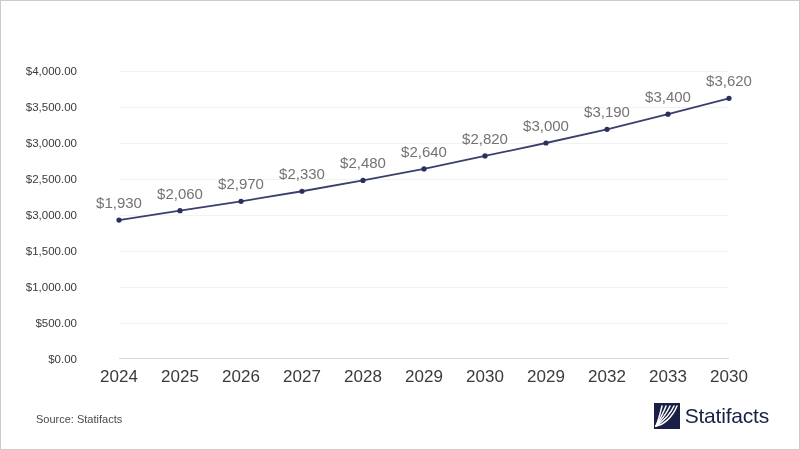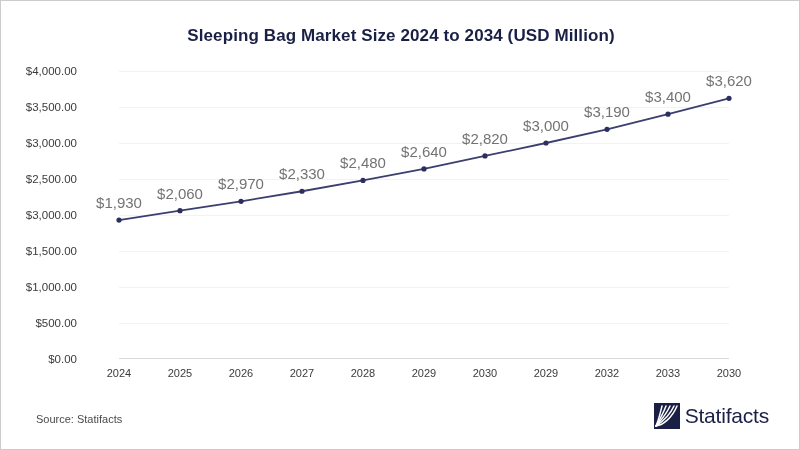--- a/index.html
+++ b/index.html
@@ -71,21 +71,21 @@
     white-space: nowrap;
   }
 
   
   .xtick {
     position: absolute;
     top: 366px;
     width: 60px;
     margin-left: -30px;
     text-align: center;
-    font-size: 11px;
+    font-size: 17px;
     color: #3b3b3b;
     white-space: nowrap;
   }
 
   
   #series-svg {
     position: absolute;
     left: 0;
     top: 0;
     width: 800px;
@@ -130,21 +130,20 @@
     letter-spacing: -0.2px;
     line-height: 26px;
     white-space: nowrap;
   }
 </style>
 </head>
 <body>
 
 <div id="frame">
 
-  <div id="chart-title">Sleeping Bag Market Size 2024 to 2034 (USD Million)</div>
 
   <div id="plot">
     <div id="gridlines">
         <div class="gridline" style="top: 252px;"></div>
         <div class="gridline" style="top: 216px;"></div>
         <div class="gridline" style="top: 180px;"></div>
         <div class="gridline" style="top: 144px;"></div>
         <div class="gridline" style="top: 108px;"></div>
         <div class="gridline" style="top: 72px;"></div>
         <div class="gridline" style="top: 36px;"></div>

